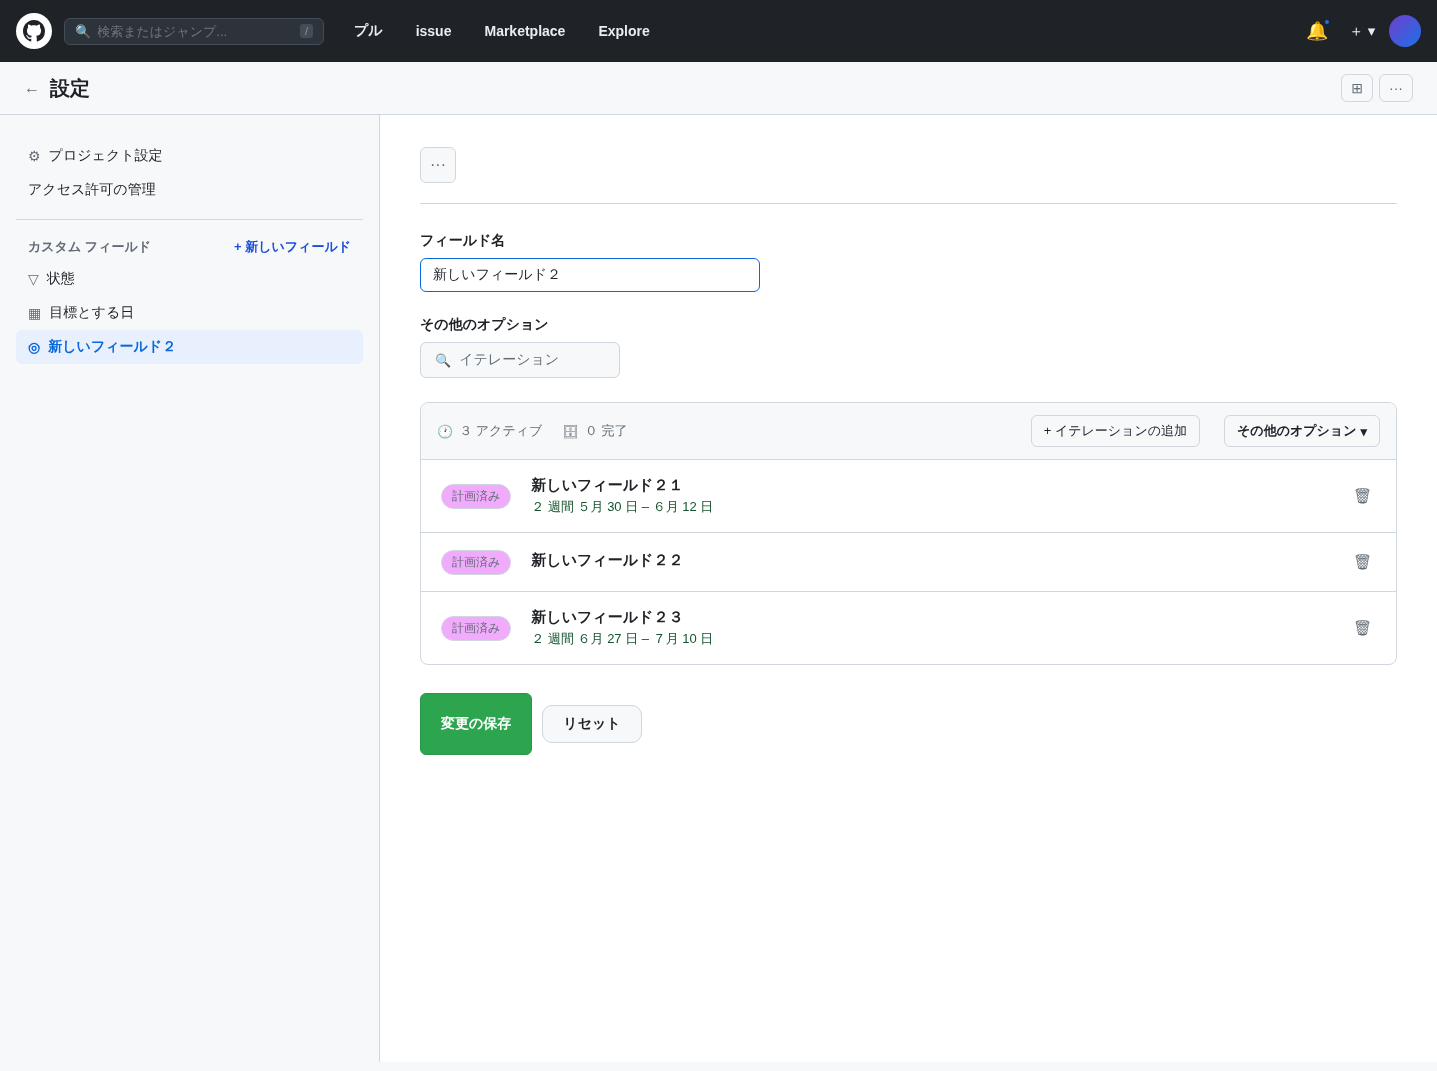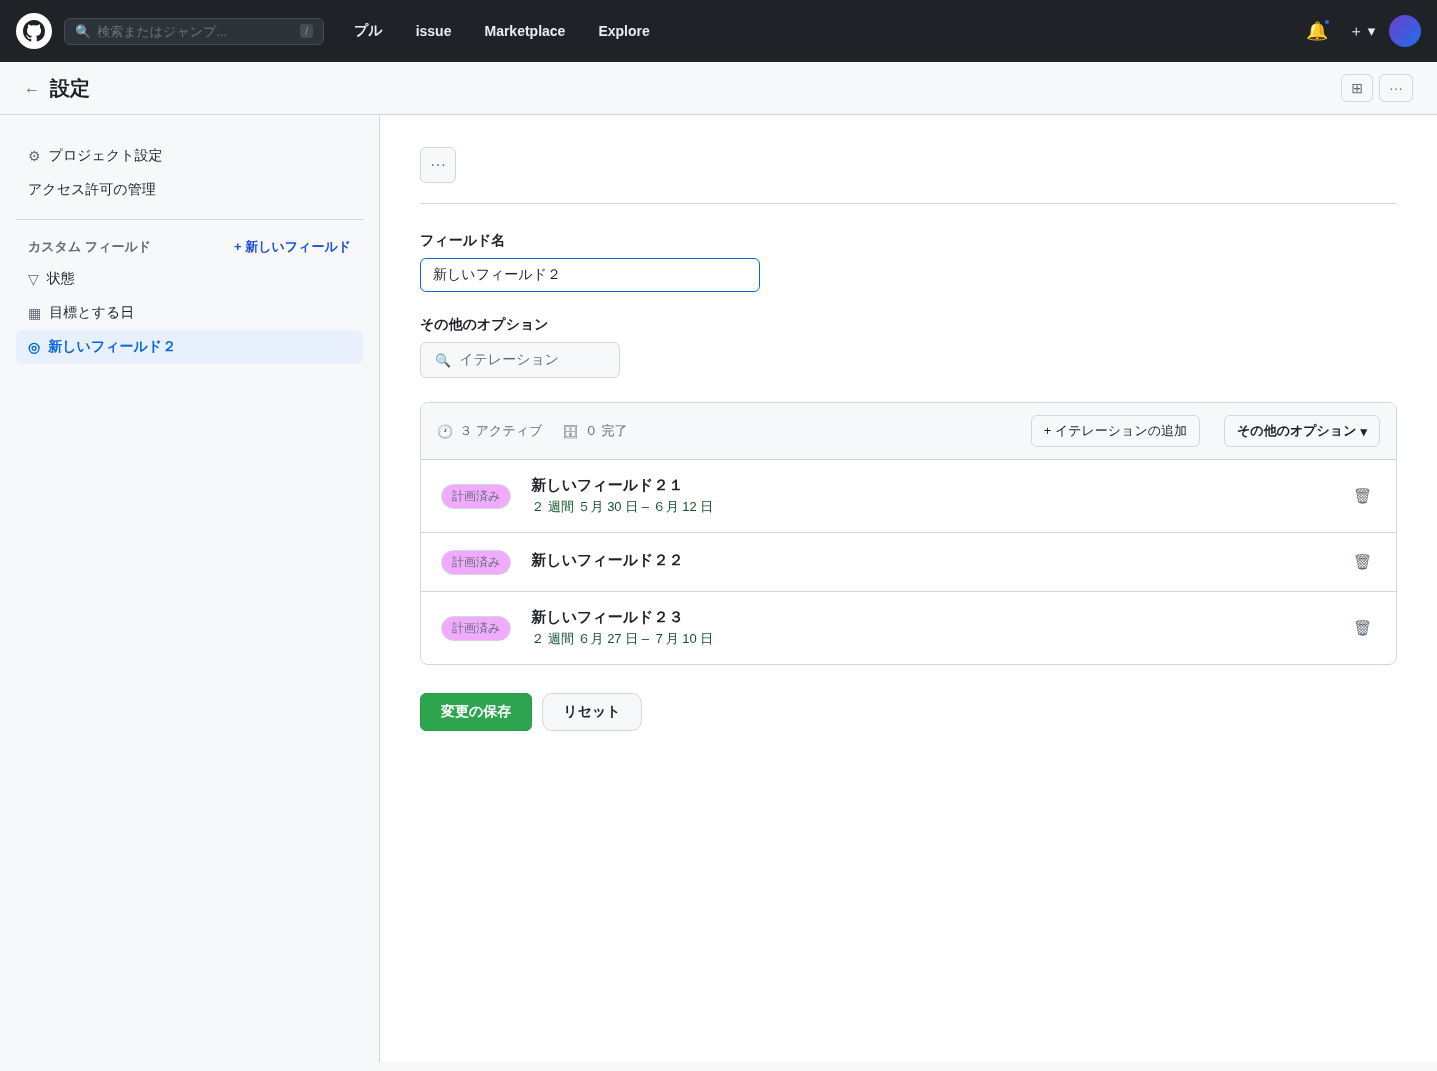--- a/index.html
+++ b/index.html
@@ -339,21 +339,21 @@
     .bottom-actions {
       display: flex;
       gap: 10px;
       align-items: center;
     }
     .btn-save {
       background: #2da44e;
       color: white;
       border: 1px solid #2c974b;
       border-radius: 6px;
-      padding: 9px 20px;
+      padding: 21px 20px;
       font-size: 14px;
       font-weight: 600;
       cursor: pointer;
     }
     .btn-reset {
       background: #f6f8fa;
       color: #1f2328;
       border: 1px solid #d0d7de;
       border-radius: 10px;
       padding: 9px 20px;

